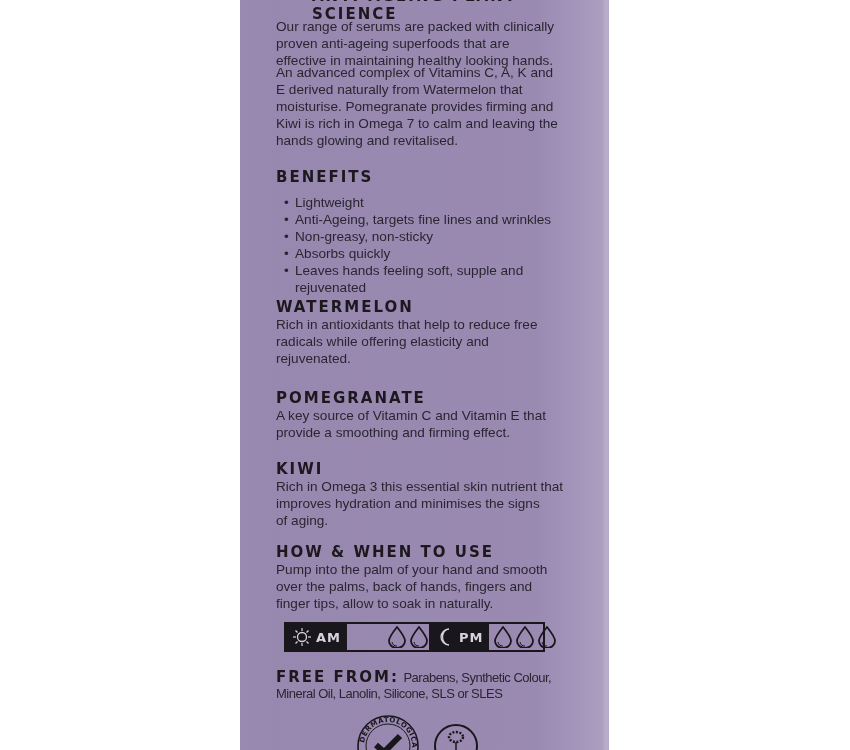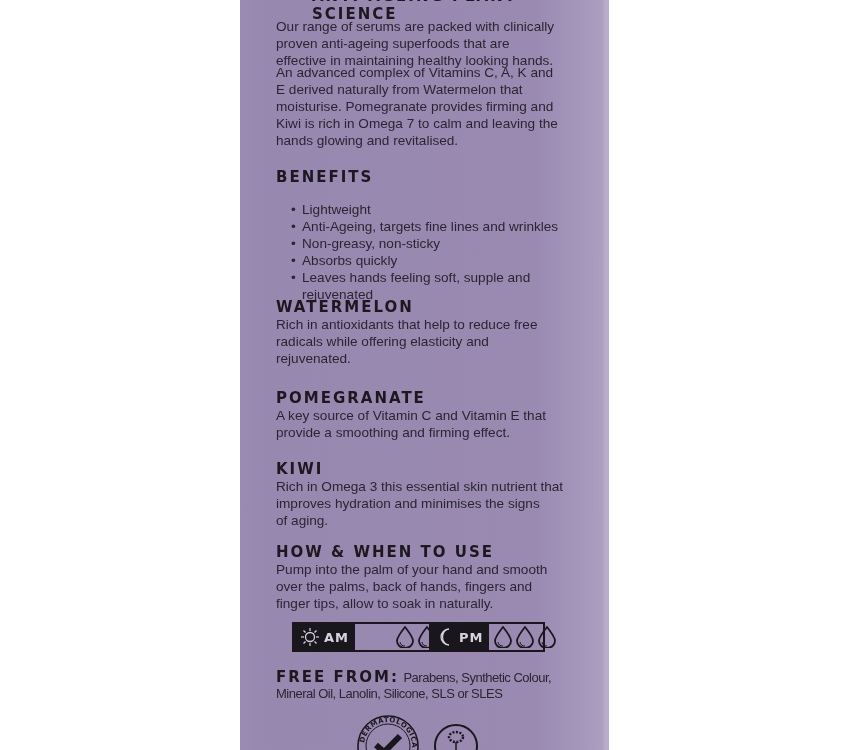--- a/index.html
+++ b/index.html
@@ -6,21 +6,21 @@
   body { width:850px; height:750px; background:#ffffff; position:relative; overflow:hidden; font-family:"Liberation Sans", sans-serif; }
   .panel {
     position:absolute; left:240px; top:0; width:369px; height:750px;
     background: linear-gradient(to right, #9a8bb2 0%, #9788b0 8%, #9a8ab2 80%, #a496bb 92%, #ab9ec0 98%, #c3b9d2 100%);
   }
   .panel::after { content:""; position:absolute; right:0; top:0; width:2px; height:100%; background:#b7adc8; }
   .content { position:absolute; left:36px; top:0; width:310px; color:#242028; }
   .heading { font-family:"DejaVu Sans", sans-serif; font-weight:bold; letter-spacing:2px; font-size:15px; color:#1c181e; margin:0; line-height:18px; }
   .p { font-size:13.6px; line-height:17px; margin:0; color:#2a2530; }
   .cut { position:absolute; left:36px; top:-13px; }
-  ul { list-style:none; margin:15px; padding:0; }
+  ul { list-style:none; margin:8px; padding:0; }
   li { font-size:13.6px; line-height:17px; padding-left:11px; position:relative; color:#2a2530; }
   li::before { content:"•"; position:absolute; left:0; top:0; }
   .usage { position:absolute; top:622px; left:36px; width:300px; height:30px; }
   .ubox { position:absolute; top:0; height:30px; display:flex; border:2px solid #1a171c; box-sizing:border-box; }
   .ulabel { background:#1a171c; color:#d8d2e0; display:flex; align-items:center; padding:0 6px; font-family:"DejaVu Sans", sans-serif; font-weight:bold; font-size:13px; letter-spacing:1px; }
   .udrops { display:flex; align-items:center; gap:2px; padding:0 4px; }
   .free { position:absolute; top:668px; left:36px; width:300px; }
   .free .heading { display:inline; font-size:15px; }
   .free .txt { font-size:13px; letter-spacing:-0.5px; color:#2a2530; }
   .badges { position:absolute; top:712px; left:116px; width:160px; height:40px; }
@@ -79,21 +79,21 @@
 
     <div style="position:absolute; top:543px; left:0;">
       <h3 class="heading">HOW &amp; WHEN TO USE</h3>
       <p class="p">Pump into the palm of your hand and smooth</p>
       <p class="p">over the palms, back of hands, fingers and</p>
       <p class="p">finger tips, allow to soak in naturally.</p>
     </div>
   </div>
 
   <div class="usage">
-    <div class="ubox" style="left:16px; width:156px;gap:36px;">
+    <div class="ubox" style="left:8px; width:156px;gap:36px;">
       <div class="ulabel" style="width:64px; box-sizing:border-box;">
         <svg width="20" height="20" viewBox="0 0 20 20" style="margin-right:4px;">
           <circle cx="10" cy="10" r="4.5" fill="none" stroke="#d8d2e0" stroke-width="1.3"></circle>
           <g stroke="#d8d2e0" stroke-width="1.2">
             <line x1="10" y1="1" x2="10" y2="4"></line>
               <line x1="10" y1="16" x2="10" y2="19"></line>
             <line x1="1" y1="10" x2="4" y2="10"></line>
               <line x1="16" y1="10" x2="19" y2="10"></line>
             <line x1="3.5" y1="3.5" x2="5.5" y2="5.5"></line>
               <line x1="14.5" y1="14.5" x2="16.5" y2="16.5"></line>

